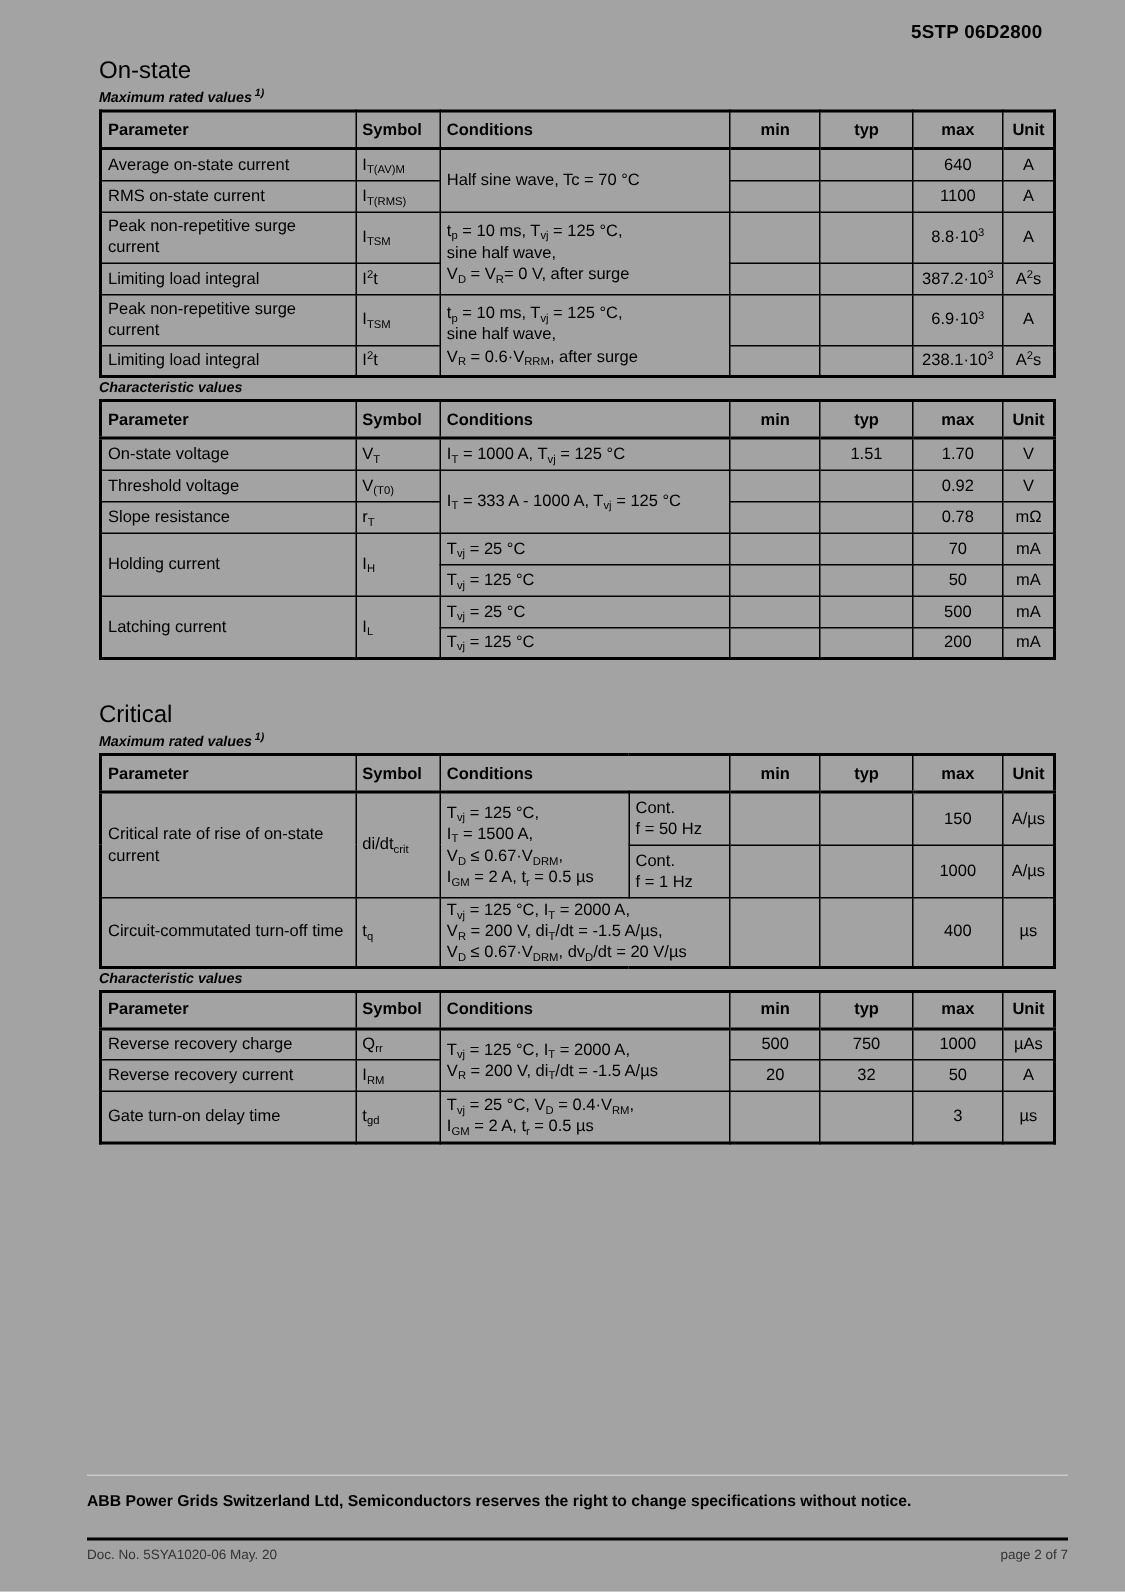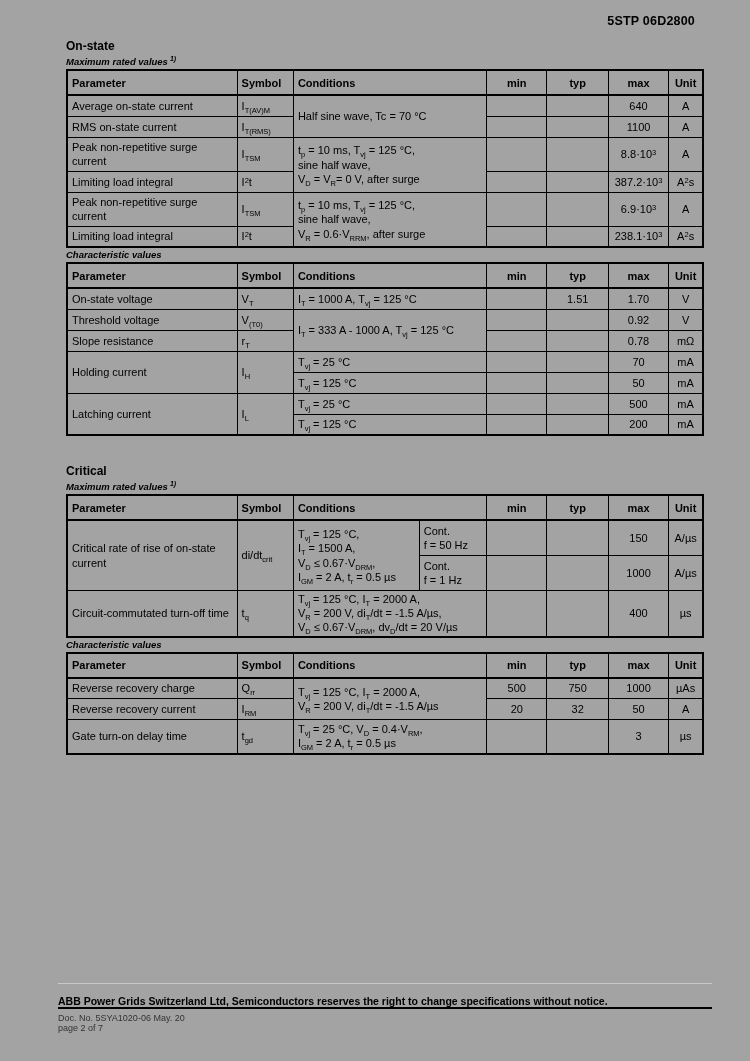--- a/index.html
+++ b/index.html
@@ -7,21 +7,21 @@
     position:relative; width:750px; height:1061px; background:#a3a3a3;
     font-family:"Liberation Sans", sans-serif; color:#000; overflow:hidden;
     margin:0 auto;
   }
   .part-number {
     position:absolute; top:14px; right:55px;
     font-size:12.5px; font-weight:bold; letter-spacing:0.2px;
   }
   .content { position:absolute; left:66px; top:12px; width:640px; }
 
-  h2.section-title { font-size:12px; font-weight:bold; margin:28px 0 2px 0; }
+  h2.section-title { font-size:16px; font-weight:normal; margin:28px 0 2px 0; }
   h2.first { margin-top:27px; }
   .subnote { font-size:9.5px; font-weight:bold; font-style:italic; margin:1px 0 2px 0; }
   .subnote sup { font-size:7px; font-style:italic; margin-left:2px; }
 
   table.spec {
     border-collapse:collapse; table-layout:fixed; width:638px;
     font-size:11px; border:2px solid #000;
   }
   .spec th, .spec td { border:1px solid #000; padding:1px 4px; overflow:hidden; }
   .spec thead tr { height:25px; }
@@ -36,25 +36,25 @@
   .vtop { vertical-align:top; padding-top:2px; }
   .nbr { border-right:none; }
   .nbl { border-left:none; }
   .spec sub { font-size:7.5px; vertical-align:-2.5px; line-height:0; }
   .spec sup { font-size:7.5px; vertical-align:3.5px; line-height:0; }
 
   .footer { position:absolute; left:58px; width:654px; top:983px; }
   .footer-topline { border-top:1px solid #c9c9c9; height:0; margin-bottom:11px; }
   .footer-notice {
     font-weight:bold; font-size:10.5px;
-    border-bottom:2px solid #000; padding-bottom:0;
+    border-bottom:2px solid #000; padding-bottom:18px;
   }
   .footer-row {
     display:flex; justify-content:space-between;
-    font-size:9px; margin-top:4px; color:#333;flex-direction:column;
+    font-size:9px; margin-top:4px; color:#333;
   }
 </style>
 </head>
 <body>
 
 <div class="page">
 
   <div class="part-number">5STP 06D2800</div>
 
   <div class="content">

